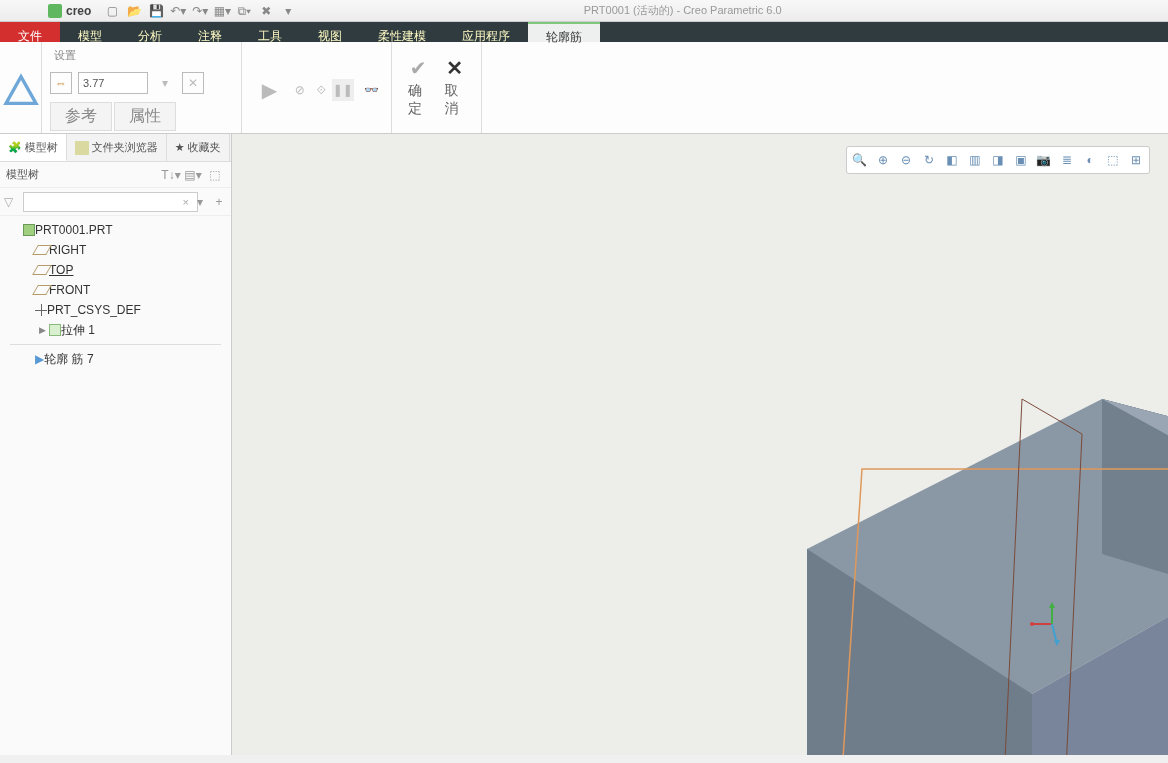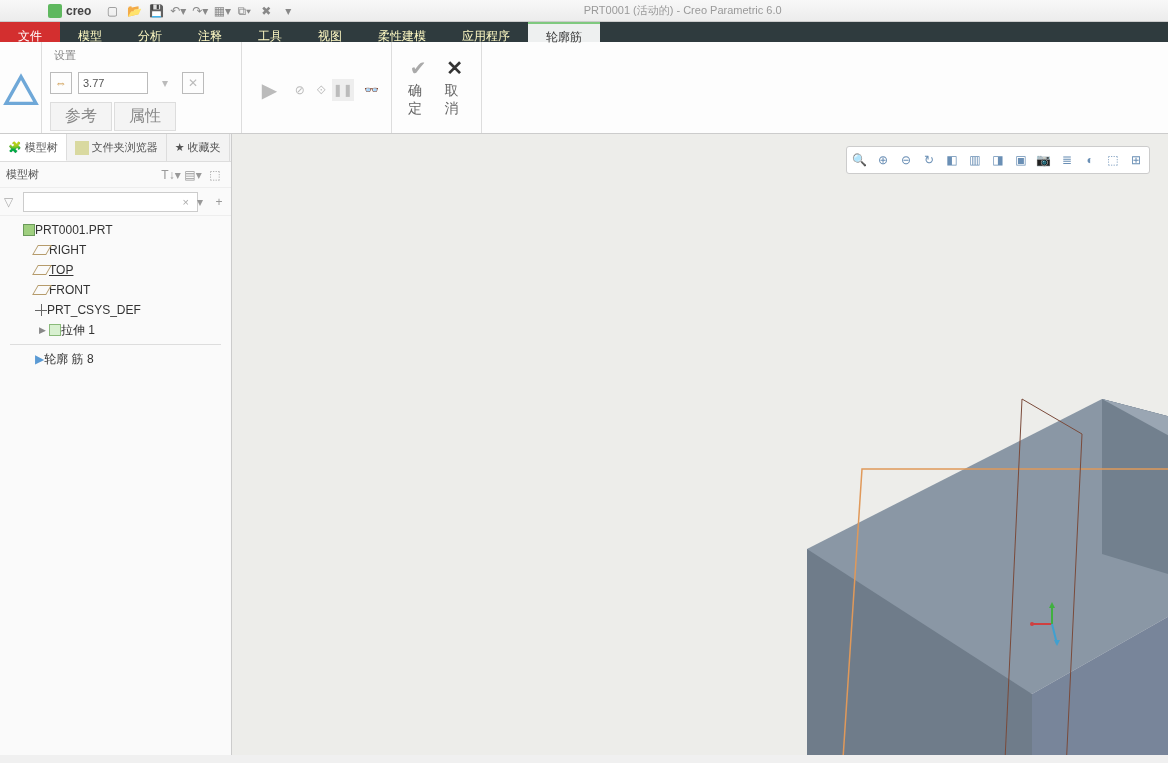--- a/index.html
+++ b/index.html
@@ -182,21 +182,21 @@
         <span>PRT_CSYS_DEF</span>
       </div>
       <div class="node indent2">
         <span class="exp">▶</span>
         <span class="ico-feat"></span>
         <span>拉伸 1</span>
       </div>
       <div class="divider"></div>
       <div class="node indent">
         <span style="color:#5a9ad4;">▶</span>
-        <span>轮廓 筋 8</span>
+        <span>轮廓 筋 7</span>
       </div>
     </div>
   </div>
 
   <div class="viewport">
     <div class="view-toolbar">
       <div class="vb">🔍</div>
       <div class="vb">⊕</div>
       <div class="vb">⊖</div>
       <div class="vb">↻</div>

